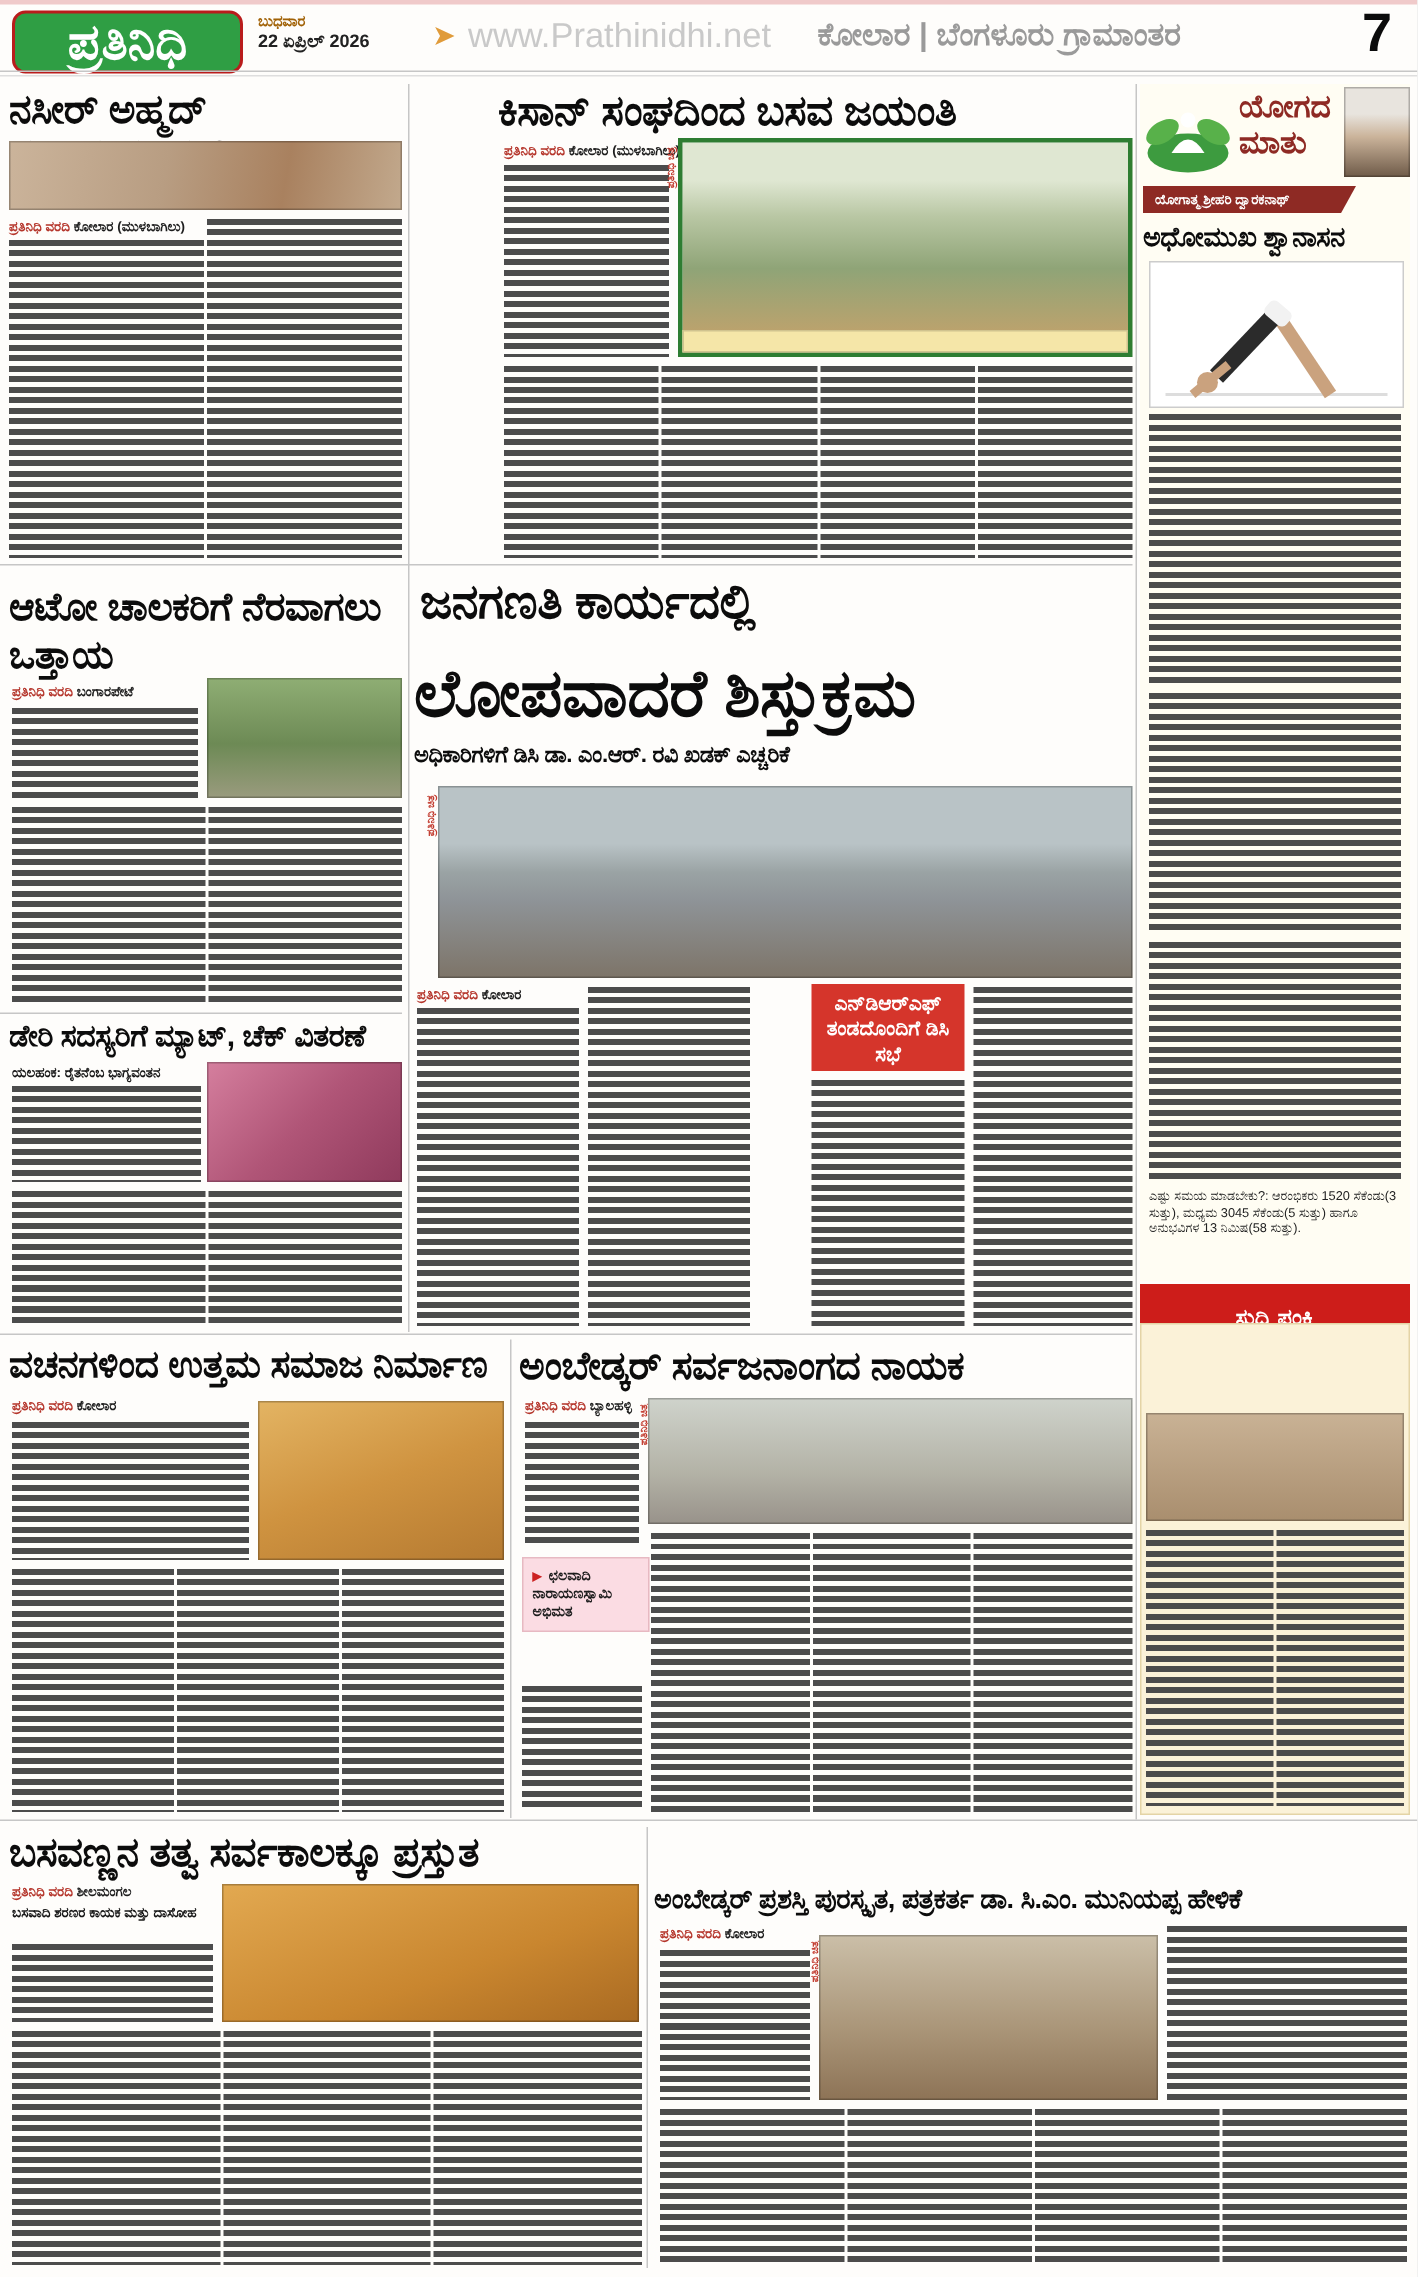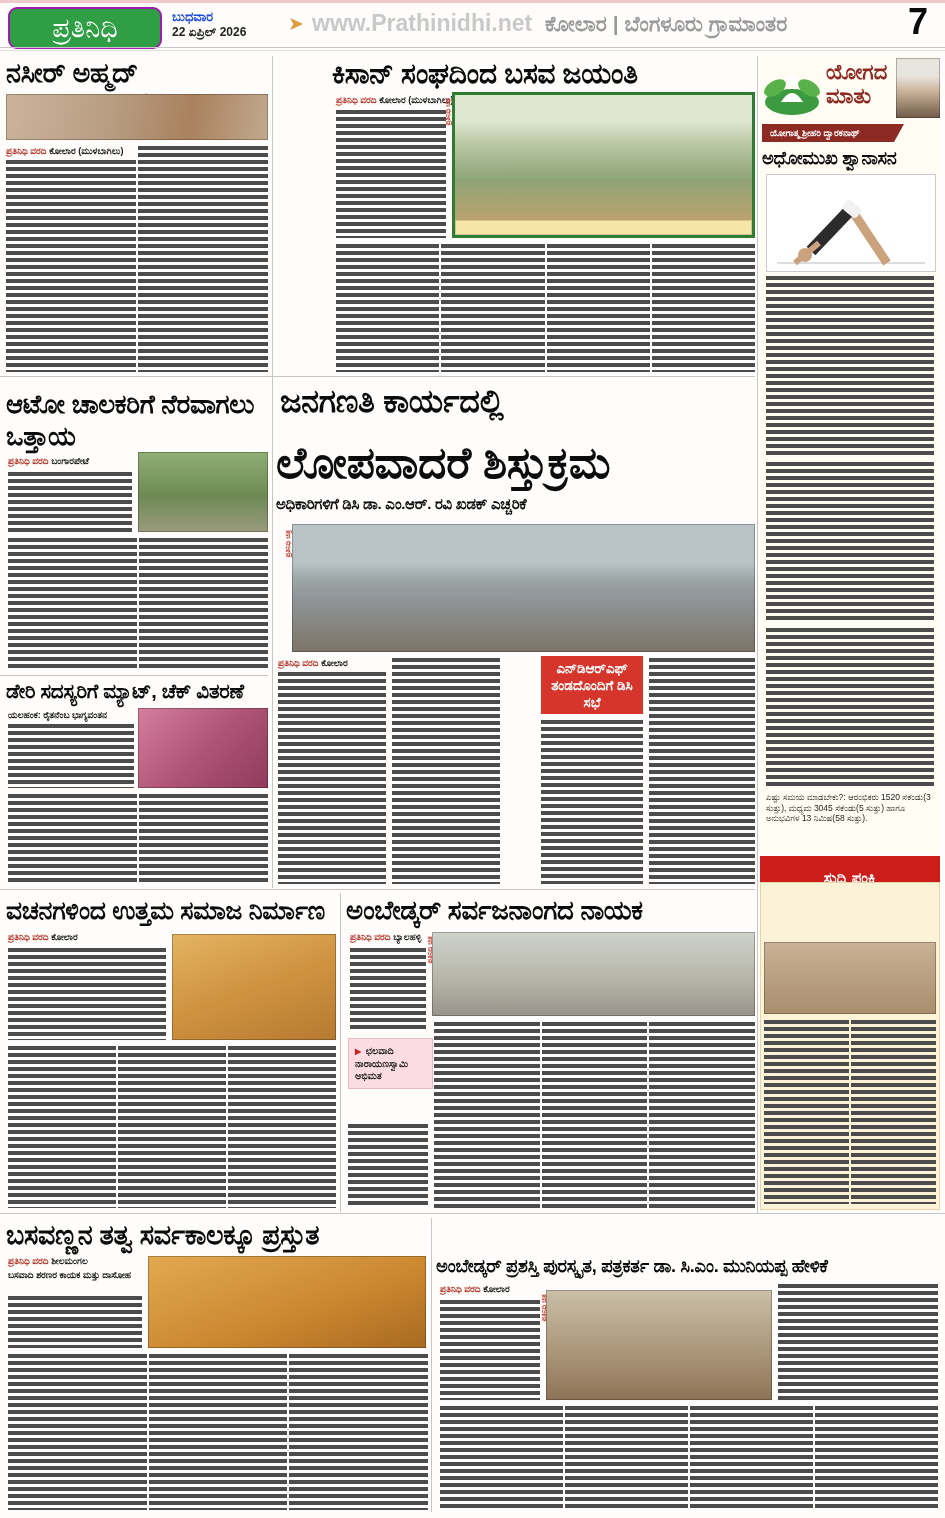--- a/index.html
+++ b/index.html
@@ -19,42 +19,42 @@
   .pinkbox{background:#fbdce3;border:1px solid #e7b9c2;padding:6px 5px 6px 6px;font-size:9.5px;font-weight:700;
            color:#1c1c1c;line-height:12px}
   .arr{color:#cc2222;font-size:8px;margin-right:2px}
   .redbox{background:#d5352b;color:#fff;font-weight:700;display:flex;align-items:center;justify-content:center;
           text-align:center;font-size:13.5px;line-height:17px;padding:4px;box-sizing:border-box}
   .vline{width:1px;background:#c6c6c6}
   .hline{height:1px;background:#c6c6c6}
   .capband{position:absolute;left:0;right:0;bottom:0;height:15px;background:#f5e6a8;
            box-shadow:inset 0 0 0 1px rgba(0,0,0,.15)}
   .masth-gray{color:#9a9a9a;font-weight:700}
-  .logo{background:#2f9e44;border:2px solid #a21caf;border-radius:9px;color:#fff;font-weight:400;
-        display:flex;align-items:center;justify-content:center;font-size:27px;letter-spacing:0}
+  .logo{background:#2f9e44;border:2px solid #b91c1c;border-radius:9px;color:#fff;font-weight:700;
+        display:flex;align-items:center;justify-content:center;font-size:33px;letter-spacing:0}
   .yoga-bg{background:#fffdf3}
   .ribbon{background:#8e2a24;color:#fff;font-size:9px;font-weight:700;display:flex;align-items:center;
           padding-left:8px;clip-path:polygon(0 0,100% 0,93% 100%,0 100%)}
   .cream{background:#fbf2d8;box-shadow:inset 0 0 0 1px #e4d4a6}
   .band{background:#cd1d1a;color:#fff;font-weight:700;display:flex;align-items:center;justify-content:center;font-size:15px}
   .leadtxt{font-size:9px;font-weight:700;line-height:11px;color:#151515}
 </style>
 </head>
 <body>
 
 <div id="page">
 
   <div class="abs" style="left:0;top:0;width:945px;height:3px;background:#f0caca"></div>
   <div class="abs logo" style="left:8px;top:7px;width:150px;height:38px">ಪ್ರತಿನಿಧಿ</div>
   <div class="abs" style="left:172px;top:9px">
-    <div style="font-size:13px;font-weight:700;color:#1d4ed8">ಬುಧವಾರ</div>
+    <div style="font-size:10px;font-weight:700;color:#a16207">ಬುಧವಾರ</div>
     <div style="font-size:12px;font-weight:700;color:#222">22 ಏಪ್ರಿಲ್ 2026</div>
   </div>
   <div class="abs" style="left:288px;top:12px;font-size:19px;color:#e09b3a">➤</div>
-  <div class="abs" style="left:312px;top:10px;font-size:23px;color:#c9c9c9;font-weight:700">www.Prathinidhi.net</div>
+  <div class="abs" style="left:312px;top:10px;font-size:23px;color:#c9c9c9;font-weight:400">www.Prathinidhi.net</div>
   <div class="abs masth-gray ctr" style="left:545px;top:12px;width:350px;font-size:21px">ಕೋಲಾರ | ಬೆಂಗಳೂರು ಗ್ರಾಮಾಂತರ</div>
   <div class="abs" style="left:908px;top:1px;font-size:36px;font-weight:700;color:#0b0b0b">7</div>
   <div class="abs hline" style="left:0;top:47px;width:945px"></div>
   <div class="abs hline" style="left:0;top:50px;width:945px;background:#dedede"></div>
 
   <div class="abs vline" style="left:272px;top:56px;height:832px"></div>
   <div class="abs vline" style="left:757px;top:56px;height:1157px"></div>
   <div class="abs vline" style="left:340px;top:893px;height:319px"></div>
   <div class="abs vline" style="left:431px;top:1218px;height:294px"></div>
   <div class="abs hline" style="left:0;top:376px;width:755px"></div>

